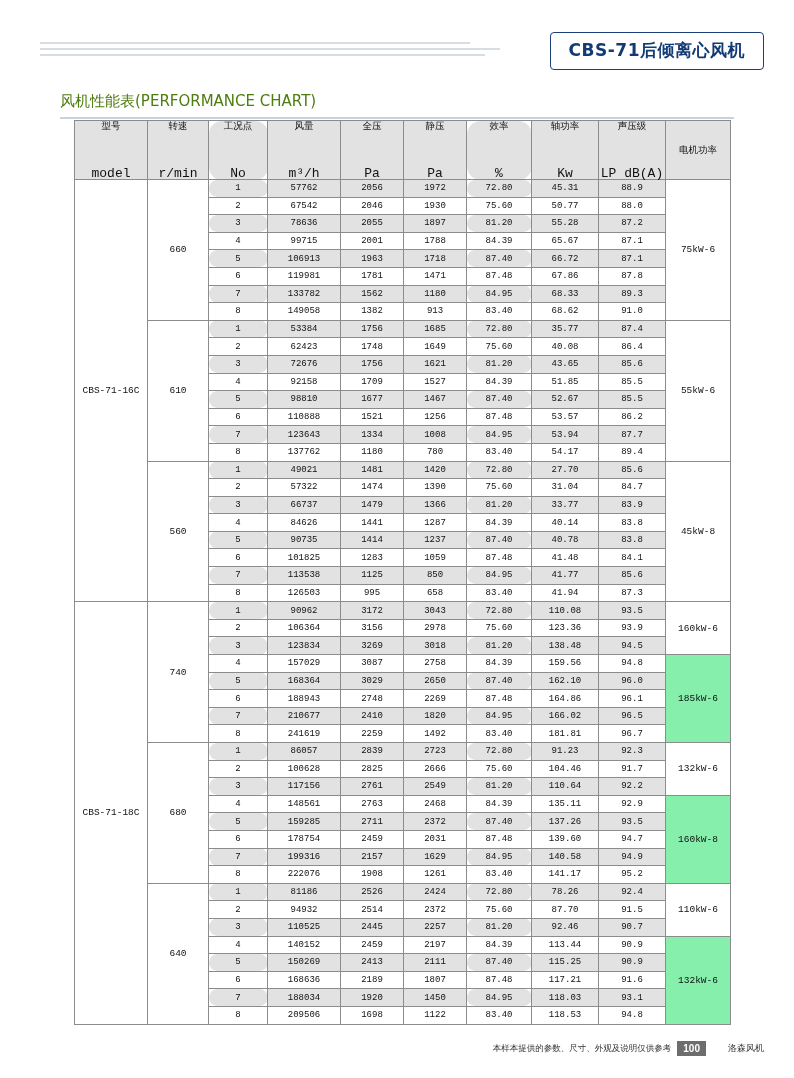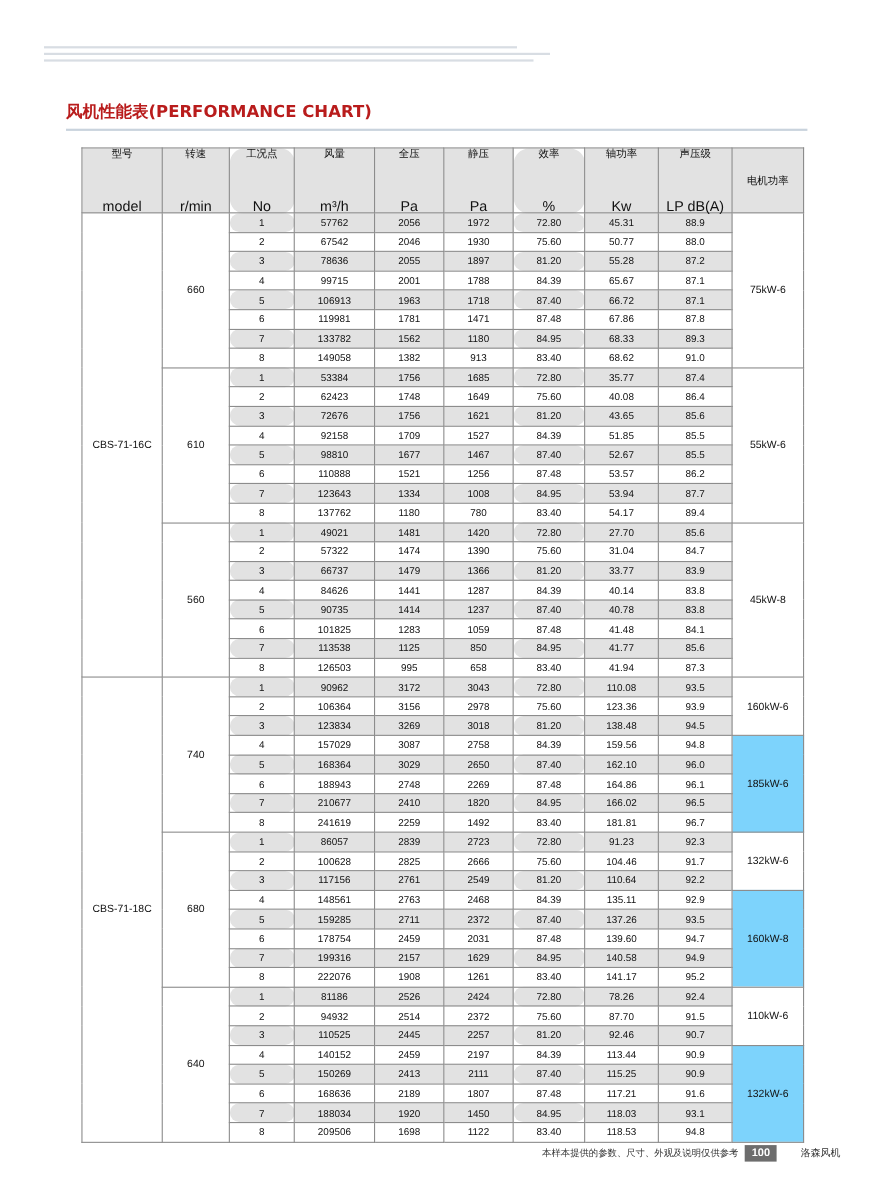--- a/index.html
+++ b/index.html
@@ -23,35 +23,35 @@
   .title-box span{
     font-size:17px;font-weight:bold;color:#123a75;letter-spacing:.5px;
     font-family:"DejaVu Sans","Liberation Sans",sans-serif;
   }
   
   .section-title{
     position:absolute;top:92px;left:60px;width:674px;
     border-bottom:2px solid #c9d3dd;padding-bottom:6px;
   }
   .section-title span{
-    font-size:15px;font-weight:bold;color:#b91c1c;
+    font-size:15px;font-weight:normal;color:#4d7c0f;
     font-family:"DejaVu Sans","Liberation Sans",sans-serif;
   }
   
-  .table-wrap{position:absolute;top:134px;left:74px;}
+  .table-wrap{position:absolute;top:120px;left:74px;font-family:Liberation Mono, monospace;}
   table.perf{border-collapse:collapse;font-size:9px;color:#111;}
   table.perf td,table.perf th{
     border:1px solid #8c8c8c;text-align:center;vertical-align:middle;
     font-weight:normal;padding:0;
   }
   .hdr td{background:#e2e2e2;height:28px;line-height:11px;font-size:9.5px;}
   .hdr .sub{font-size:13px;margin-top:36px;}
   td.r{height:16.6px;}
   tr.shade td{background:#e2e2e2;}
-  .model-cell,.speed-cell,.power-cell{background:#7dd3fc;font-size:9.5px;}
+  .model-cell,.speed-cell,.power-cell{background:#86efac;font-size:9.5px;}
   tr.shade td.model-cell,tr.shade td.speed-cell,tr.shade td.power-cell{background:#fff;}
   .w-model{width:72px;}
   .w-speed{width:60px;}
   .w-no{width:58px;border-radius:13px;}
   .w-flow{width:72px;}
   .w-tp{width:62px;}
   .w-sp{width:62px;}
   .w-eff{width:64px;border-radius:14px;}
   .w-kw{width:66px;}
   .w-lp{width:66px;}
@@ -69,20 +69,23 @@
 </style>
 </head>
 <body>
 
 <div class="header">
   <div class="header-lines">
     <div></div>
       <div></div>
       <div></div>
   </div>
+  <div class="title-box">
+    <span>CBS-71后倾离心风机</span>
+  </div>
 </div>
 
 <div class="section-title">
   <span>风机性能表(PERFORMANCE CHART)</span>
 </div>
 
 <div class="table-wrap">
   <table class="perf">
     <thead>
       <tr class="hdr" id="hdr-row">

